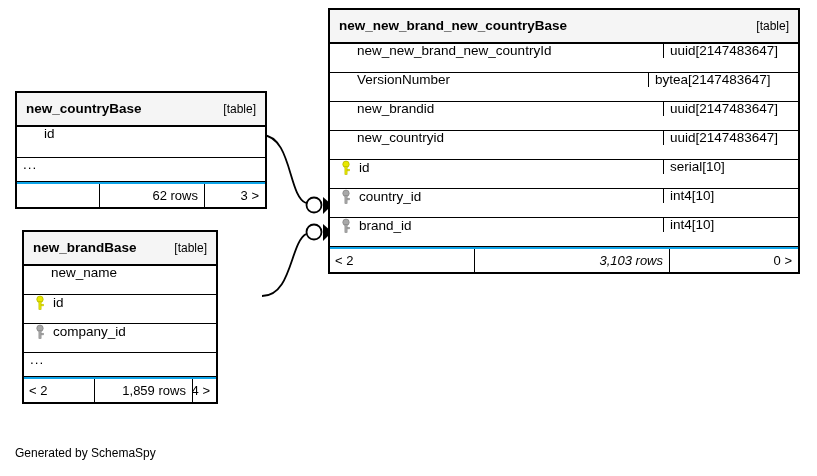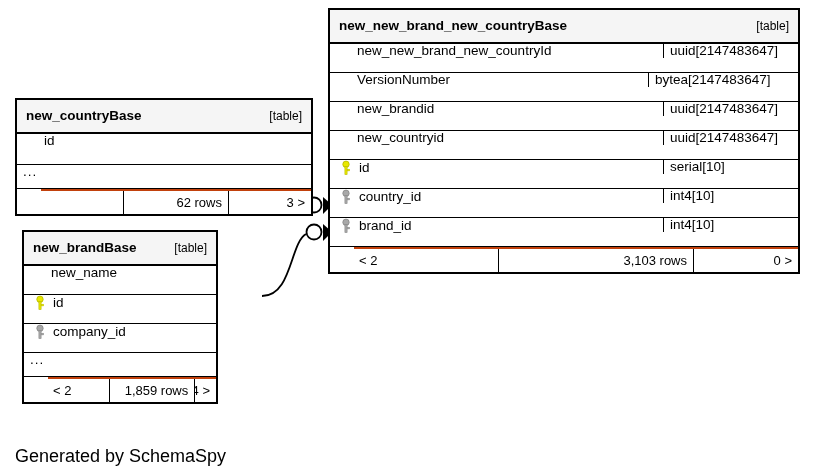--- a/index.html
+++ b/index.html
@@ -115,24 +115,23 @@
     margin-right: 5px;
     margin-left: 2px;
     display: inline-block;
   }
 
   
   .ent-footer {
     display: flex;
     align-items: stretch;
     box-sizing: border-box;
-    border-top: 2px solid #c2410c;
+    border-top: 2px solid #0ea5e9;
     height: 25px;
     font-size: 13px;
-    margin-left: 24px;
   }
   .foot-cell {
     display: flex;
     align-items: center;
     box-sizing: border-box;
     white-space: nowrap;
     overflow: hidden;
   }
   .foot-left {
     justify-content: flex-start;
@@ -147,21 +146,21 @@
   .foot-right {
     justify-content: flex-end;
     padding-right: 6px;
   }
 
   
   #credit {
     position: absolute;
     left: 15px;
     top: 446px;
-    font-size: 18px;
+    font-size: 12px;
     white-space: nowrap;
   }
 </style>
 </head>
 <body>
 
 <div id="diagram">
 
   <svg id="edges" viewBox="0 0 817 476" xmlns="http://www.w3.org/2000/svg">
 
@@ -238,26 +237,26 @@
             <rect x="9.1" y="9.2" width="2.6" height="1.7" fill="#a8a8a8" stroke="#888888" stroke-width="0.5"></rect>
           </svg>
         </span>
         <span>brand_id</span>
       </span>
       <span class="col-type" style="width:135px;">int4[10]</span>
     </div>
 
     <div class="ent-footer">
       <span class="foot-cell foot-left" style="width:145px;">&lt; 2</span>
-      <span class="foot-cell foot-mid" style="width:195px;">3,103 rows</span>
+      <span class="foot-cell foot-mid" style="width:195px;font-style:italic;">3,103 rows</span>
       <span class="foot-cell foot-right" style="flex:1 1 auto;">0 &gt;</span>
     </div>
   </div>
 
-  <div class="entity" id="ent-country" style="left:15px; top:98px; width:298px;">
+  <div class="entity" id="ent-country" style="left:15px; top:91px; width:252px;">
 
     <div class="ent-header">
       <span class="ent-title">new_countryBase</span>
       <span class="ent-tag">[table]</span>
     </div>
 
     <div class="ent-row" style="height:31px;">
       <span class="col-name indent">id</span>
     </div>
 

